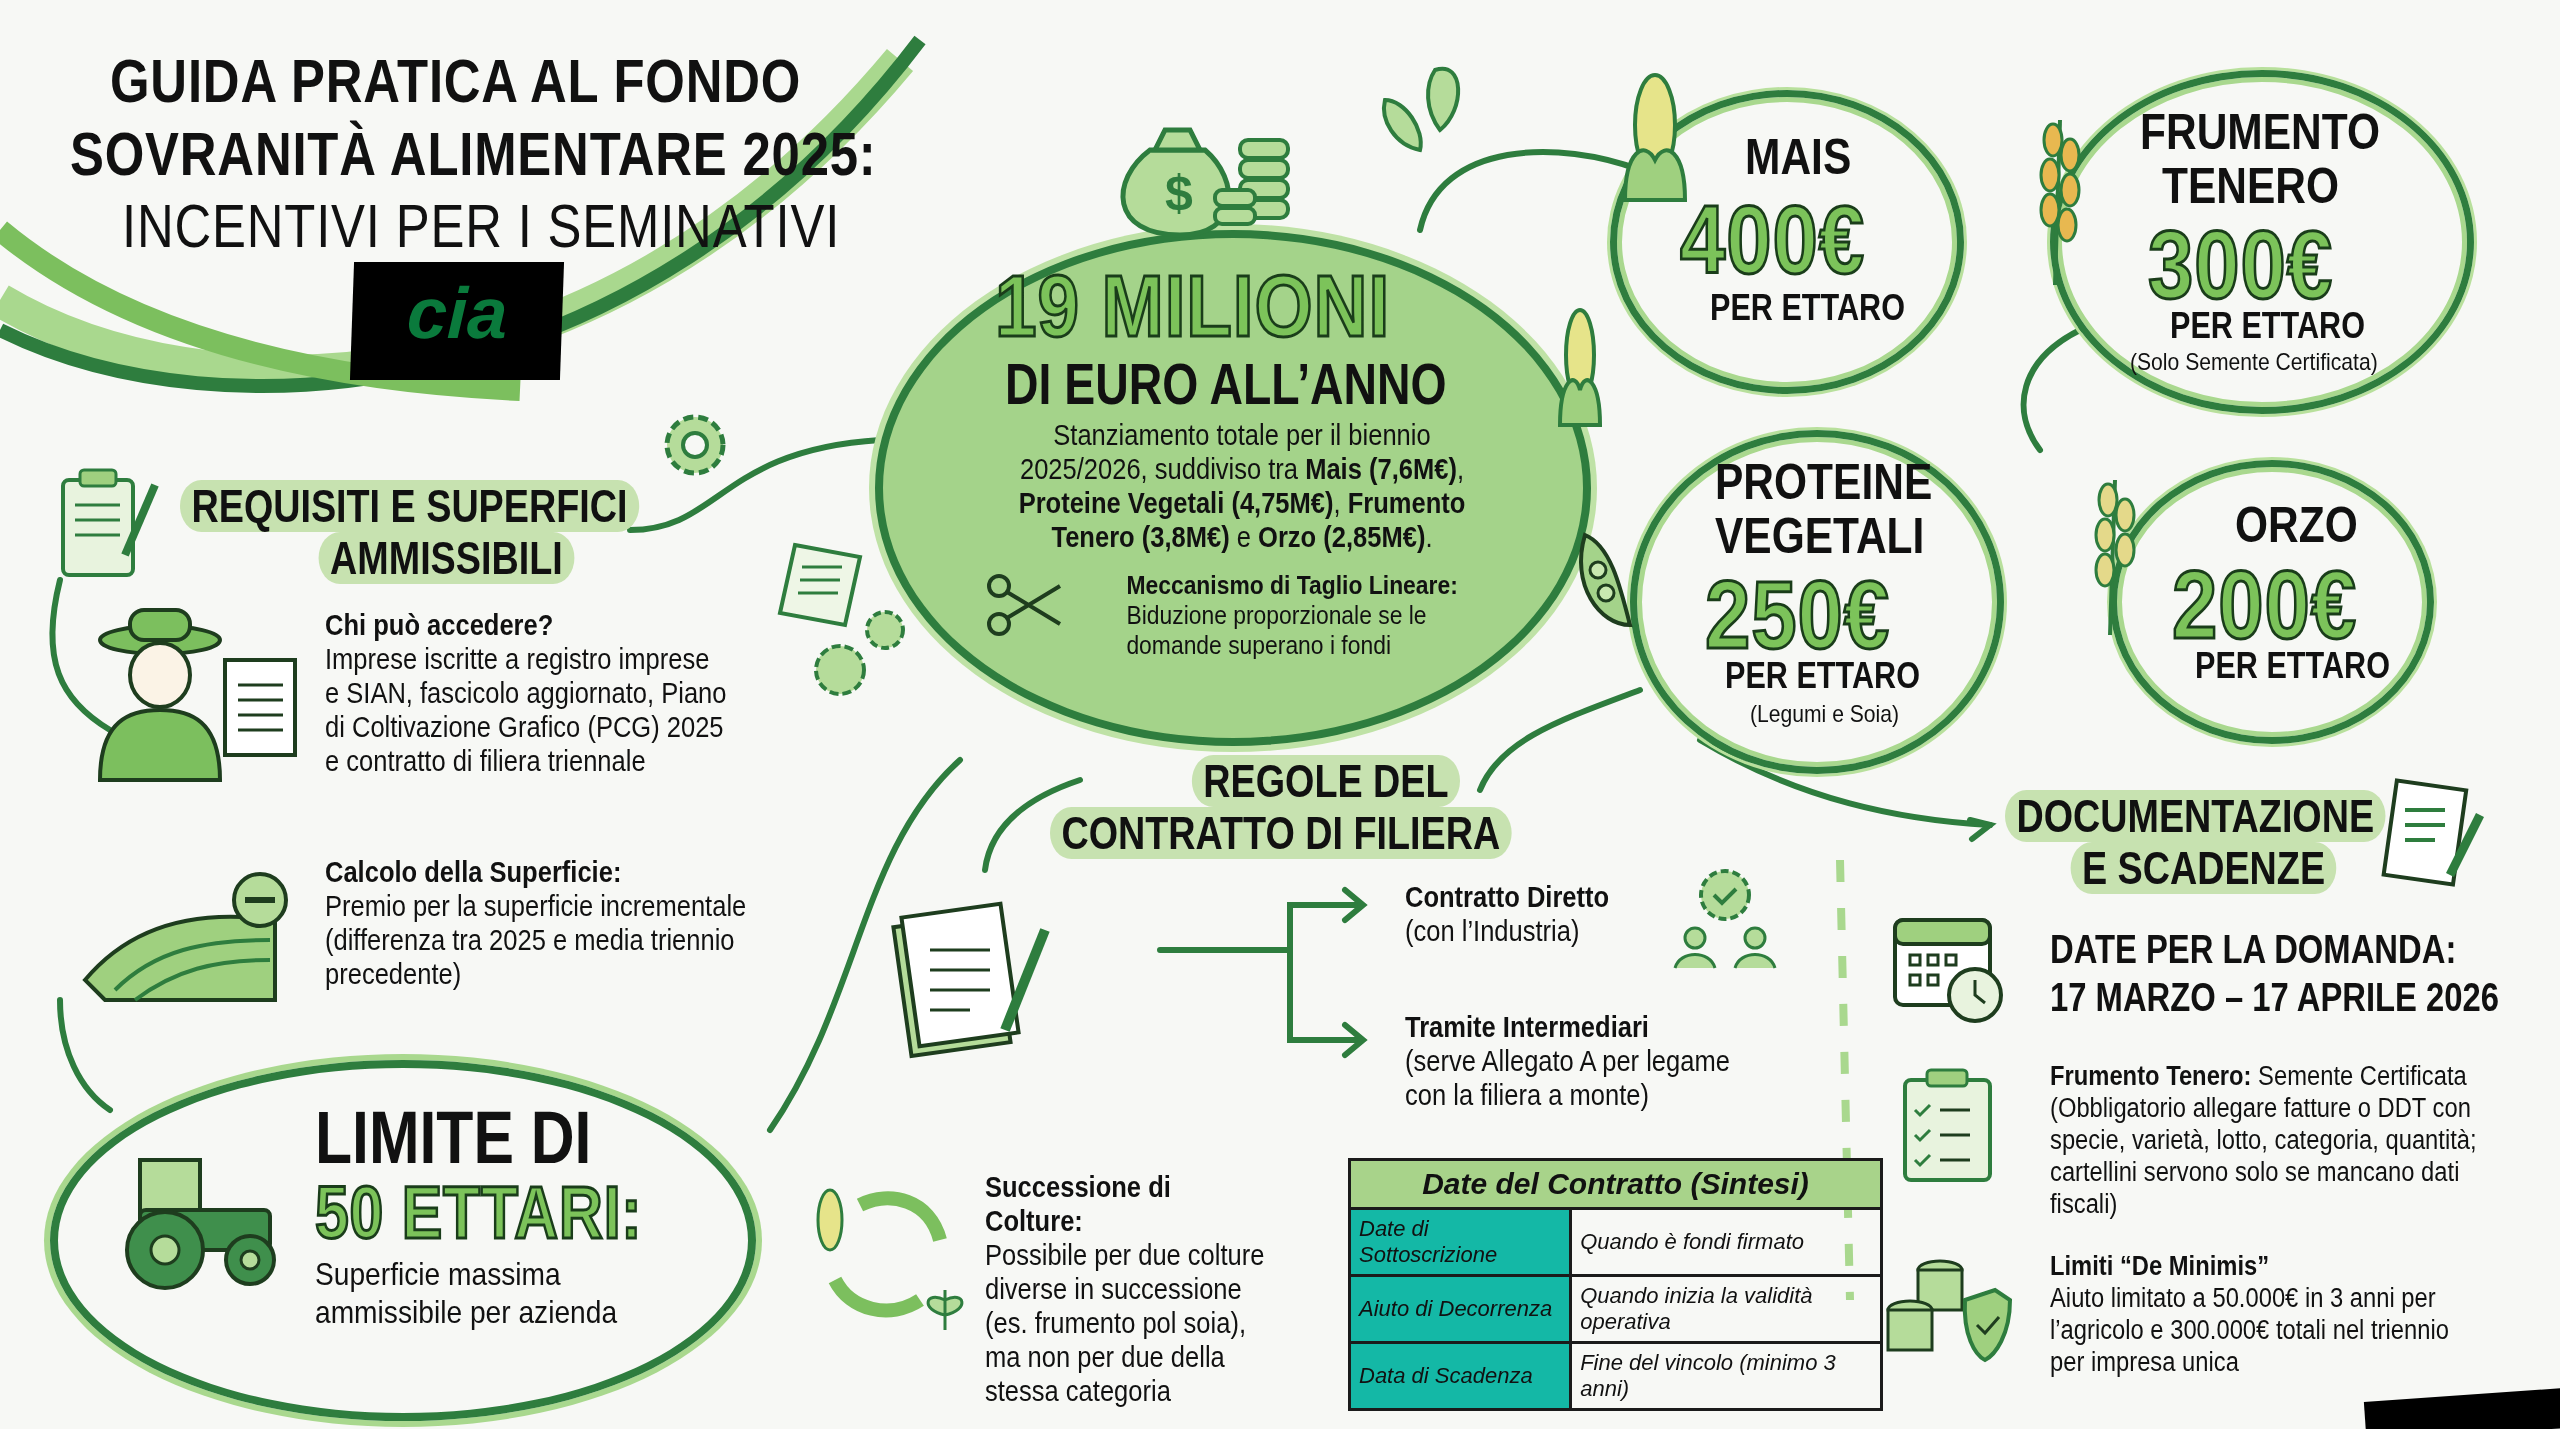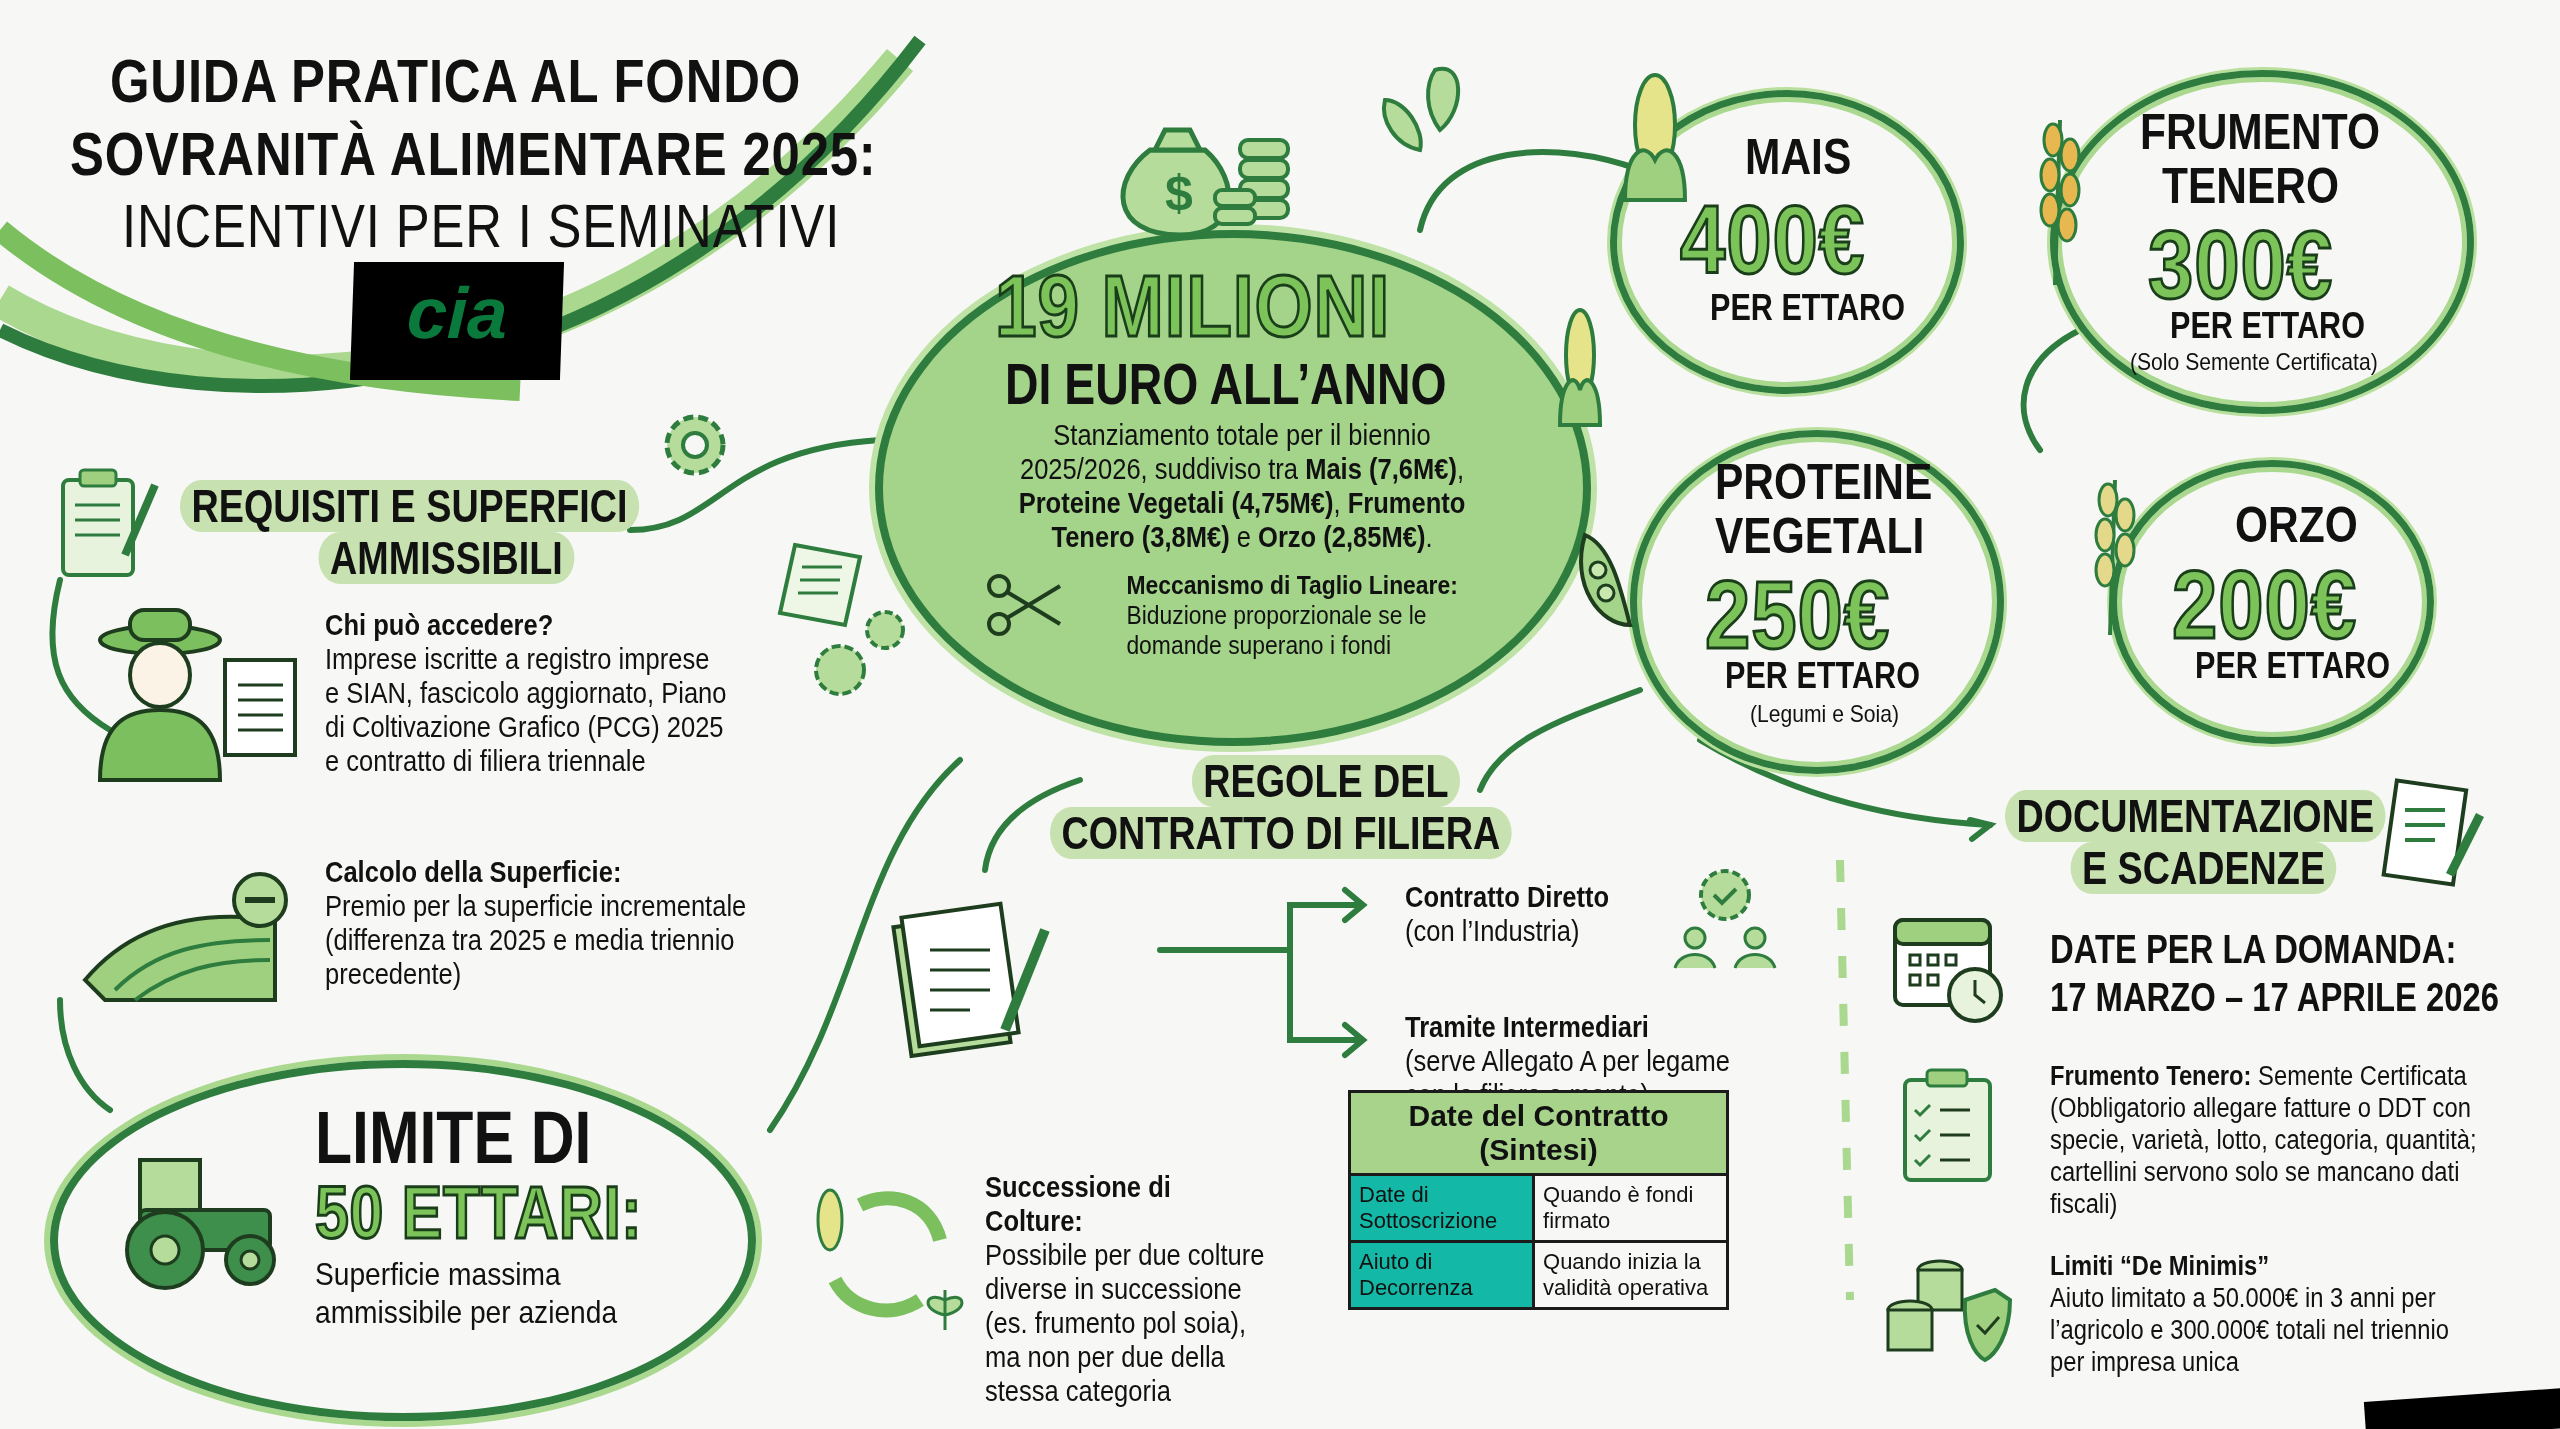--- a/index.html
+++ b/index.html
@@ -235,36 +235,40 @@
 <svg class="abs" style="left:800px;top:1180px" width="170" height="160">
   <ellipse cx="30" cy="40" rx="12" ry="30" fill="#e6e48a" stroke="#2e7d3e" stroke-width="3"></ellipse>
   <path d="M60 25 C 90 10, 130 20, 140 60" stroke="#7cbf5e" stroke-width="14" fill="none"></path>
   <path d="M120 120 C 90 140, 50 130, 35 100" stroke="#7cbf5e" stroke-width="14" fill="none"></path>
   <path d="M145 110 L 145 150 M145 120 C 125 110, 120 130, 145 135 M145 120 C 165 110, 170 130, 145 135" stroke="#2e7d3e" stroke-width="3" fill="#b5dc9a"></path>
 </svg>
 <div class="abs body" style="left:985px;top:1170px;width:330px;transform-origin:left top;">
   <b>Successione di Colture:</b><br>
   <span>Possibile per due colture diverse in successione (es. frumento pol soia), ma non per due della stessa categoria</span>
 </div>
-<div class="abs" style="left:1348px;top:1090px;width:381px;">
+<div class="abs" style="left:1348px;top:1158px;width:535px;font-style:italic;">
   <table style="width:100%;">
     <thead>
         <tr>
           <th colspan="2">Date del Contratto (Sintesi)</th>
         </tr>
       </thead>
     <tbody>
       <tr>
           <td class="k">Date di Sottoscrizione</td>
           <td>Quando è fondi firmato</td>
         </tr>
       <tr>
           <td class="k">Aiuto di Decorrenza</td>
           <td>Quando inizia la validità operativa</td>
         </tr>
+      <tr>
+          <td class="k">Data di Scadenza</td>
+          <td>Fine del vincolo (minimo 3 anni)</td>
+        </tr>
     </tbody>
   </table>
 </div>
 
 <div class="abs cond sec" style="left:2005px;top:790px;text-align:center;">
   <span class="hl">DOCUMENTAZIONE</span><br>
   <span class="hl" style="margin-left:20px;">E SCADENZE</span>
 </div>
 <svg class="abs" style="left:2375px;top:775px" width="110" height="120">
   <rect x="15" y="10" width="70" height="95" fill="#fff" stroke="#1e3d1e" stroke-width="4" transform="rotate(8 50 57)"></rect>

